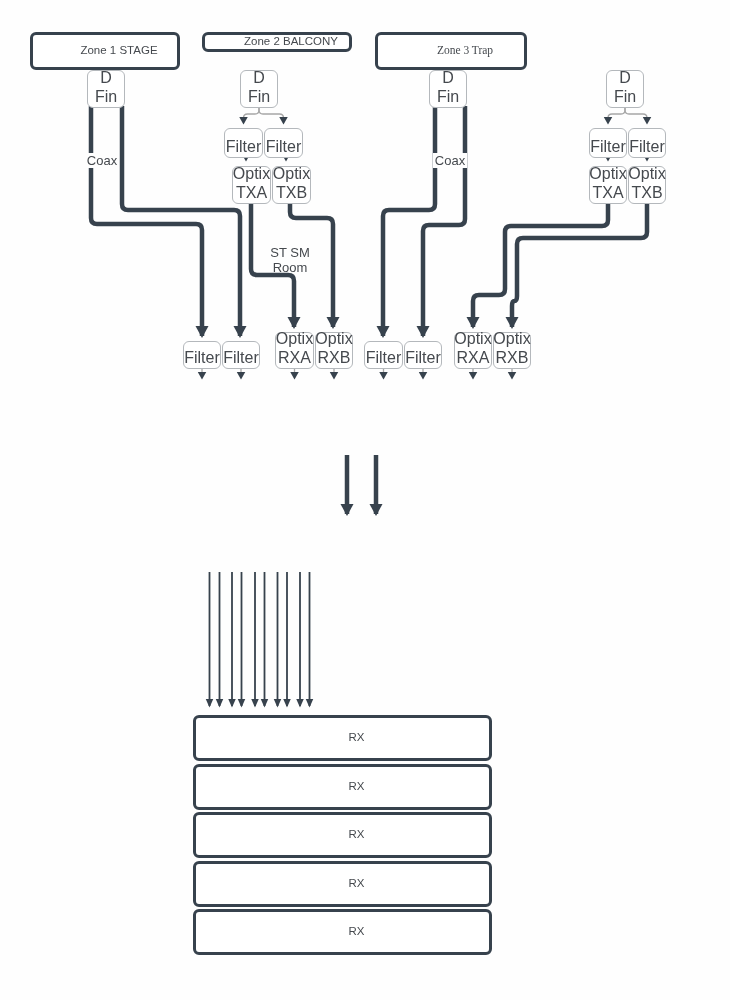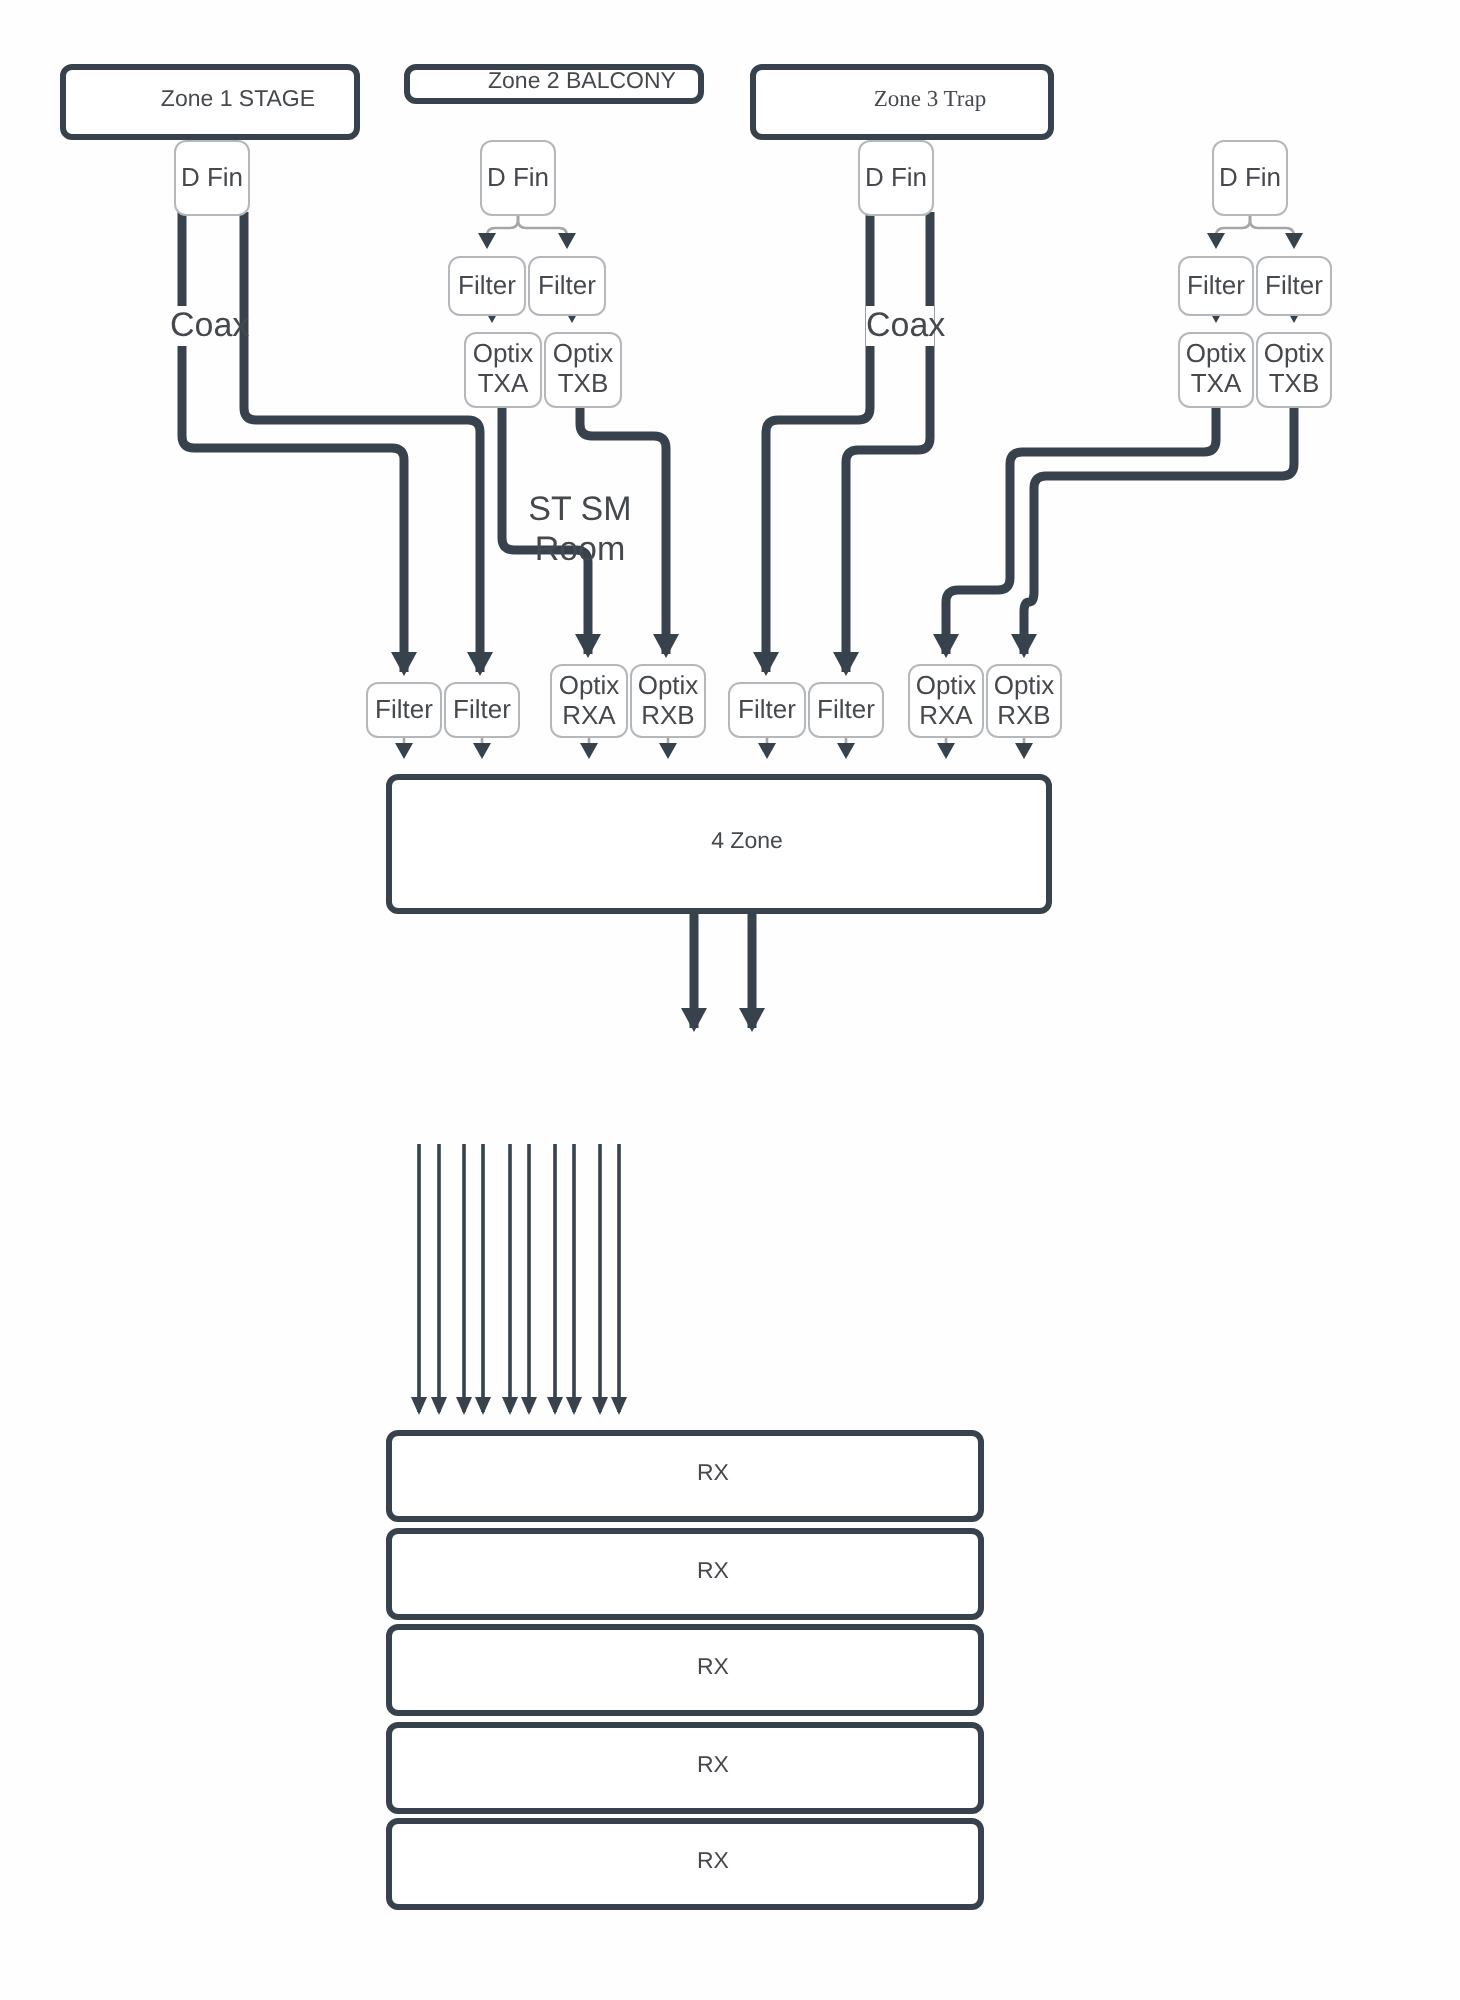--- a/index.html
+++ b/index.html
@@ -3,22 +3,22 @@
 <meta charset="utf-8">
 <style>
   html,body{margin:0;padding:0;background:#ffffff;}
   .canvas{position:relative;width:730px;height:1000px;background:#fefefe;overflow:hidden;
           font-family:"Liberation Sans",sans-serif;color:#45494e;}
   svg.wires{position:absolute;left:0;top:0;width:730px;height:1000px;}
   .node{position:absolute;background:#ffffff;display:flex;align-items:center;justify-content:center;
         text-align:center;box-sizing:border-box;line-height:1.15;padding-left:28px;}
   .node-big{border:3px solid #37424d;border-radius:6px;font-size:11.5px;}
   .node-huge{border:3.5px solid #37424d;border-radius:6px;font-size:11.5px;}
-  .node-small{border:1.2px solid #b4b8bc;border-radius:6px;font-size:13px;padding:1px 2px;}
-  .floating-label{position:absolute;font-size:17px;color:#45494e;text-align:center;}
+  .node-small{border:1.2px solid #b4b8bc;border-radius:6px;font-size:16px;padding:1px 2px;align-items:flex-end;}
+  .floating-label{position:absolute;font-size:13px;color:#45494e;text-align:center;}
 </style>
 </head>
 <body>
 
 <div class="canvas">
 
   <svg class="wires" viewBox="0 0 730 1000">
     <defs>
       <marker id="ah-big" markerUnits="userSpaceOnUse" markerWidth="14" markerHeight="14" refX="10" refY="6.5" orient="auto">
         <path d="M0,0 L12,6.5 L0,13 Z" fill="#37424d"></path>
@@ -148,23 +148,20 @@
   <div class="node node-small" style="left:404px;top:341px;width:38px;height:28px;">
       <span>Filter</span>
     </div>
   <div class="node node-small" style="left:454px;top:332px;width:38px;height:37px;">
       <span>Optix RXA</span>
     </div>
   <div class="node node-small" style="left:493px;top:332px;width:38px;height:37px;">
       <span>Optix RXB</span>
     </div>
 
-  <div class="node node-huge" style="left:193px;top:387px;width:333px;height:70px;">
-      <span>4 Zone</span>
-    </div>
 
   <div class="node node-huge" style="left:193px;top:715px;width:299px;height:46px;">
       <span>RX</span>
     </div>
   <div class="node node-huge" style="left:193px;top:763.5px;width:299px;height:46px;">
       <span>RX</span>
     </div>
   <div class="node node-huge" style="left:193px;top:812px;width:299px;height:46px;">
       <span>RX</span>
     </div>

